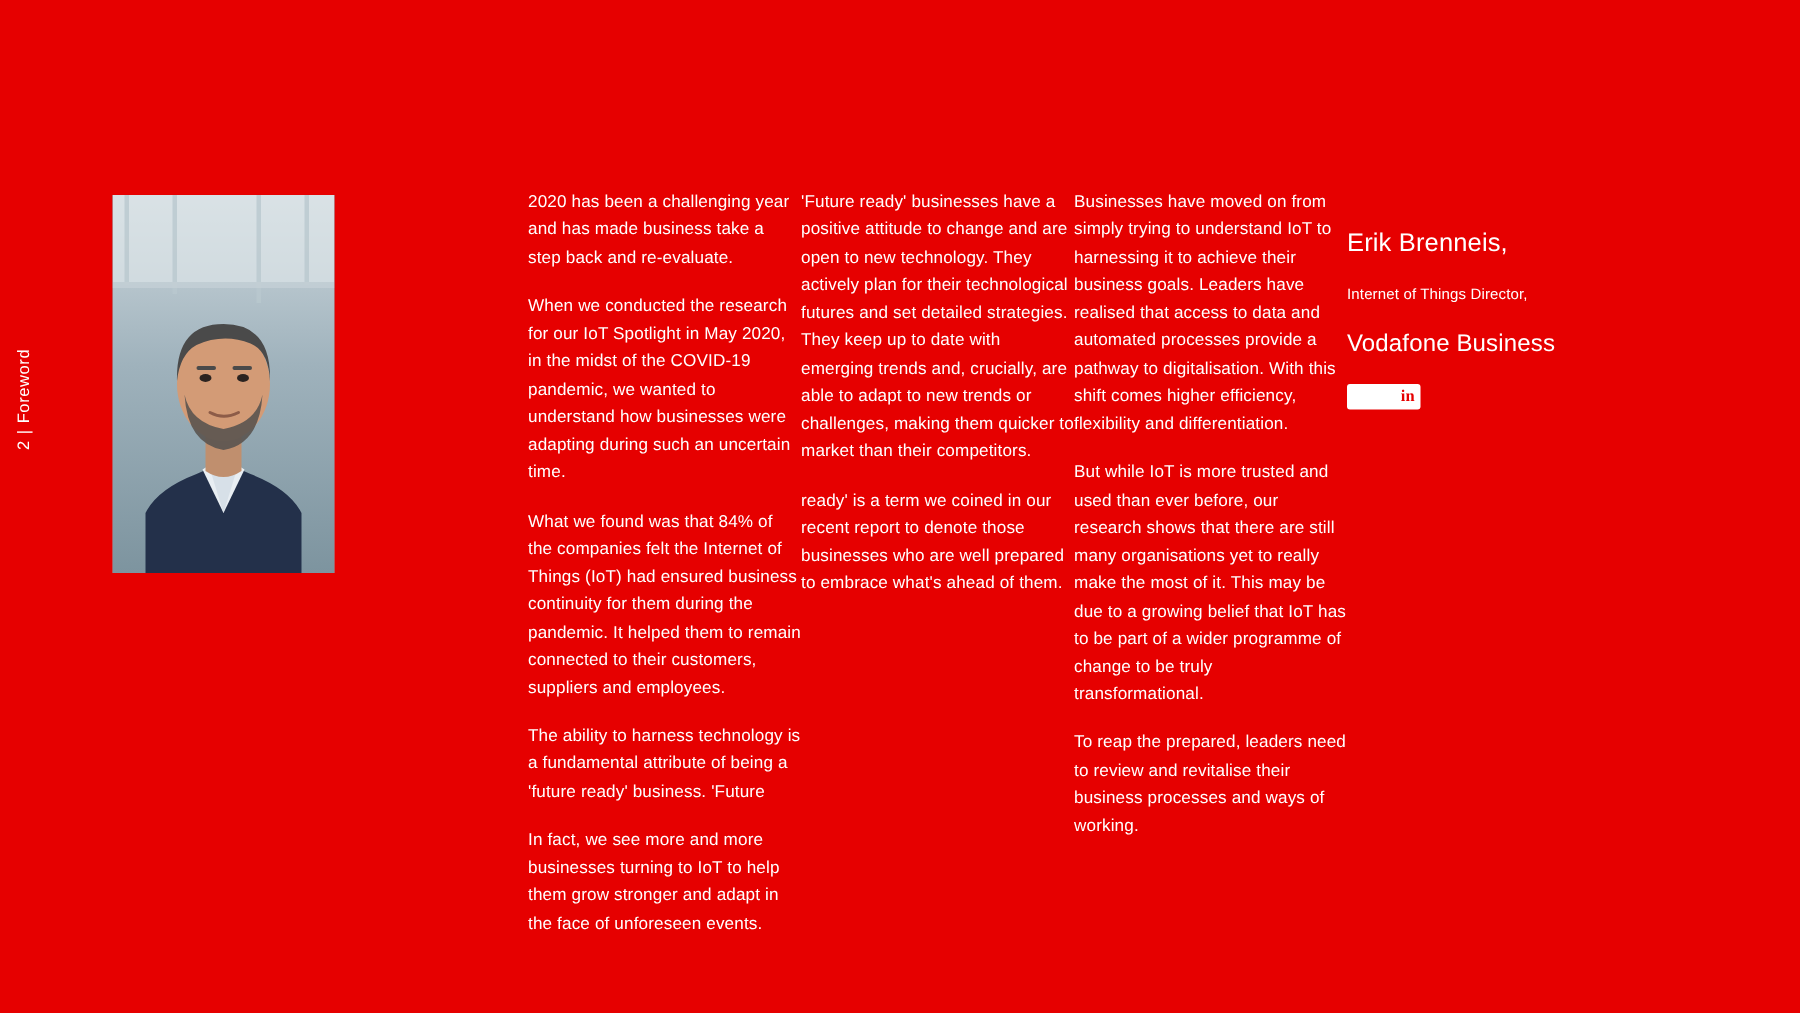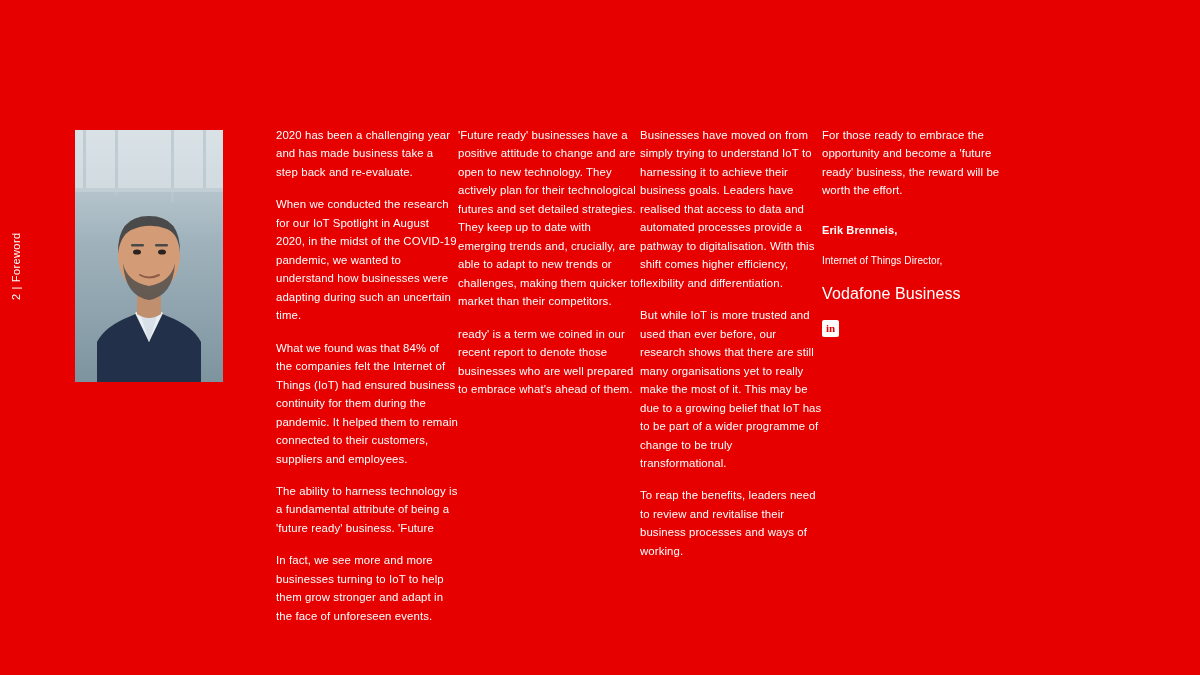--- a/index.html
+++ b/index.html
@@ -52,39 +52,40 @@
   }
 
   
   .columns {
     position: absolute;
     left: 276px;
     top: 126px;
     width: 880px;
     height: 500px;
     display: flex;
+    justify-content: center;
   }
   .col {
     width: 182px;
     font-size: 11.4px;
     line-height: 1.62;
     color: #ffffff;
   }
   .col p {
     margin: 0 0 14px 0;
     letter-spacing: 0.1px;
   }
 
   
   .signature {
     margin-top: 22px;
   }
   .sig-name {
-    font-size: 11px;
-    font-weight: bold;
+    font-size: 17px;
+    font-weight: normal;
     margin: 0 0 4px 0;
     letter-spacing: 0.1px;
   }
   .sig-role {
     font-size: 10px;
     margin: 0;
     line-height: 1.45;
     letter-spacing: 0.1px;
   }
   .sig-company {
@@ -99,20 +100,21 @@
     justify-content: center;
     width: 17px;
     height: 17px;
     background: #ffffff;
     color: #e60000;
     font-size: 11px;
     font-weight: bold;
     border-radius: 2px;
     line-height: 1;
     font-family: "Liberation Serif", serif;
+    padding-left: 32px;
   }
 </style>
 </head>
 <body>
 
 <div class="page">
 
   <div class="page-marker">
     <span>2</span><span class="sep">|</span><span>Foreword</span>
   </div>
@@ -155,39 +157,38 @@
       <rect x="80" y="114" width="13" height="2.6" rx="1.3" fill="#4a4a4a"></rect>
 
       <path d="M65 145 Q74 150 84 145" stroke="#8d5c48" stroke-width="2" fill="none" stroke-linecap="round"></path>
     </svg>
   </div>
 
   <div class="columns">
 
     <div class="col">
       <p>2020 has been a challenging year and has made business take a step back and re-evaluate.</p>
-      <p>When we conducted the research for our IoT Spotlight in August 2020, in the midst of the COVID-19 pandemic, we wanted to understand how businesses were adapting during such an uncertain time.</p>
+      <p>When we conducted the research for our IoT Spotlight in May 2020, in the midst of the COVID-19 pandemic, we wanted to understand how businesses were adapting during such an uncertain time.</p>
       <p>What we found was that 84% of the companies felt the Internet of Things (IoT) had ensured business continuity for them during the pandemic. It helped them to remain connected to their customers, suppliers and employees.</p>
       <p>The ability to harness technology is a fundamental attribute of being a 'future ready' business. 'Future</p>
       <p>In fact, we see more and more businesses turning to IoT to help them grow stronger and adapt in the face of unforeseen events.</p>
     </div>
 
     <div class="col">
       <p>'Future ready' businesses have a positive attitude to change and are open to new technology. They actively plan for their technological futures and set detailed strategies. They keep up to date with emerging trends and, crucially, are able to adapt to new trends or challenges, making them quicker to market than their competitors.</p>
       <p>ready' is a term we coined in our recent report to denote those businesses who are well prepared to embrace what's ahead of them.</p>
     </div>
 
     <div class="col">
       <p>Businesses have moved on from simply trying to understand IoT to harnessing it to achieve their business goals. Leaders have realised that access to data and automated processes provide a pathway to digitalisation. With this shift comes higher efficiency, flexibility and differentiation.</p>
       <p>But while IoT is more trusted and used than ever before, our research shows that there are still many organisations yet to really make the most of it. This may be due to a growing belief that IoT has to be part of a wider programme of change to be truly transformational.</p>
-      <p>To reap the benefits, leaders need to review and revitalise their business processes and ways of working.</p>
+      <p>To reap the prepared, leaders need to review and revitalise their business processes and ways of working.</p>
     </div>
 
     <div class="col">
-      <p>For those ready to embrace the opportunity and become a 'future ready' business, the reward will be worth the effort.</p>
       <div class="signature">
         <p class="sig-name">Erik Brenneis,</p>
         <p class="sig-role">Internet of Things Director,</p>
         <p class="sig-company">Vodafone Business</p>
         <span class="linkedin">in</span>
       </div>
     </div>
 
   </div>
 </div>

